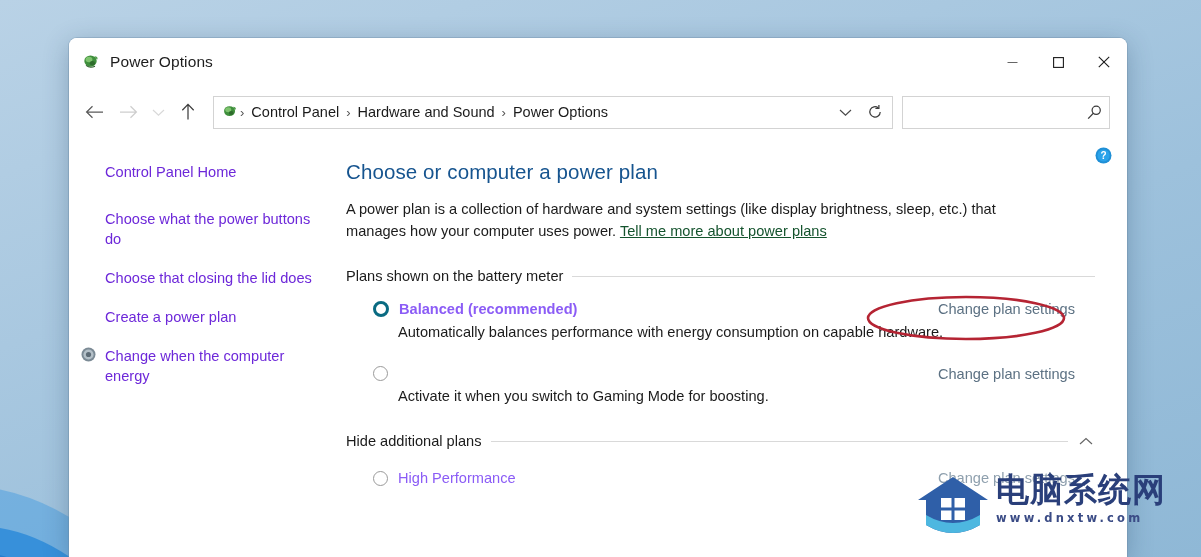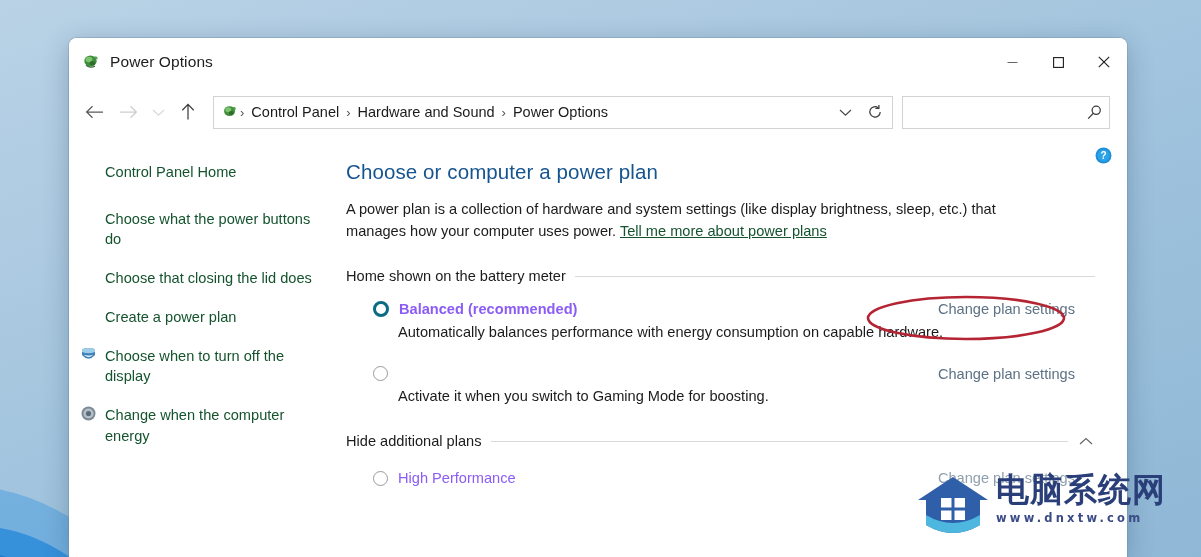--- a/index.html
+++ b/index.html
@@ -164,21 +164,21 @@
   }
   .sidebar {
     width: 277px;
     flex: none;
     padding-top: 20px;
     box-sizing: border-box;
   }
   .side-link {
     position: relative;
     font-size: 14.6px;
-    color: #14532d;
+    color: #6d28d9;
     line-height: 1.42;
     padding: 4px 26px 4px 36px;
     margin-bottom: 10px;
     cursor: default;
     max-width: 243px;
   }
   .side-link .sicon {
     position: absolute;
     left: 11px;
     top: 4px;
@@ -446,28 +446,20 @@
           <span>Choose what the power buttons do</span>
         </div>
         <div class="side-link">
           <span>Choose that closing the lid does</span>
         </div>
         <div class="side-link">
           <span>Create a power plan</span>
         </div>
         <div class="side-link">
           <svg class="sicon" viewBox="0 0 17 17">
-            <path d="M2 3.2 Q8.5 0.6 15 3.2 L15 9 Q8.5 16.4 2 9 Z" fill="#3d7fb5"></path>
-            <path d="M2 3.2 Q8.5 0.6 15 3.2 L15 6 Q8.5 8.4 2 6 Z" fill="#9ecdea"></path>
-            <path d="M3.6 8.6 Q8.5 13.8 13.4 8.6 Q8.5 10.6 3.6 8.6 Z" fill="#dce9f4"></path>
-          </svg>
-          <span>Choose when to turn off the display</span>
-        </div>
-        <div class="side-link">
-          <svg class="sicon" viewBox="0 0 17 17">
             <circle cx="8.5" cy="8.5" r="7" fill="#7b8a95"></circle>
             <circle cx="8.5" cy="8.5" r="5.1" fill="#b4c0c8"></circle>
             <circle cx="8.5" cy="8.5" r="2.6" fill="#5d6b76"></circle>
           </svg>
           <span>Change when the computer energy</span>
         </div>
       </div>
 
       <div class="main">
 
@@ -477,21 +469,21 @@
           <text x="8.5" y="12.3" font-size="10" font-family="Liberation Sans, sans-serif" fill="#ffffff" text-anchor="middle" font-weight="bold">?</text>
         </svg>
 
         <h1 class="page-title">Choose or computer a power plan</h1>
 
         <p class="page-desc">
           <span>A power plan is a collection of hardware and system settings (like display brightness, sleep, etc.) that manages how your computer uses power. </span><span class="inline-link">Tell me more about power plans</span>
         </p>
 
         <div class="group-head">
-          <span class="gh-label">Home shown on the battery meter</span>
+          <span class="gh-label">Plans shown on the battery meter</span>
           <span class="gh-rule"></span>
         </div>
 
         <div class="plan">
           <div class="plan-row">
             <span class="radio checked"></span>
             <span class="plan-name bold">Balanced (recommended)</span>
           </div>
           <div class="plan-desc">Automatically balances performance with energy consumption on capable hardware.</div>
           <span class="change-link">Change plan settings</span>

